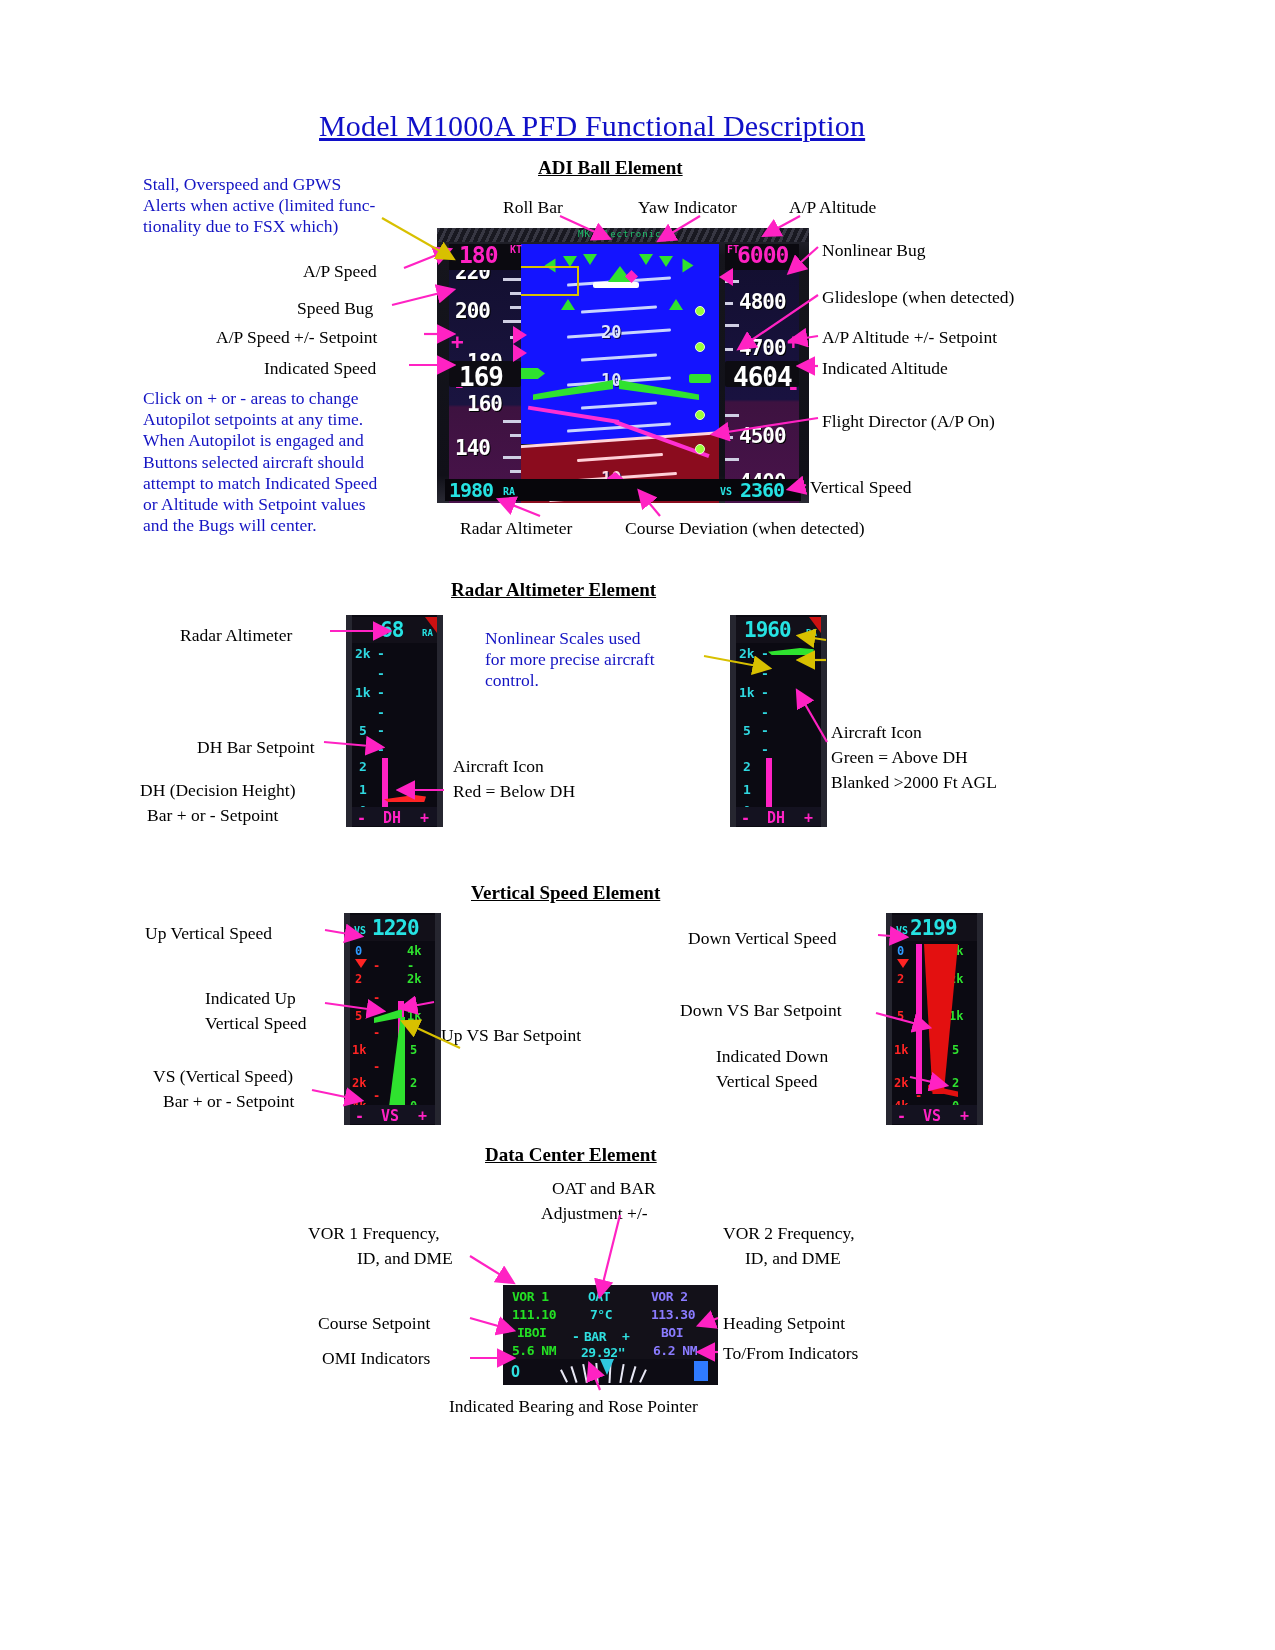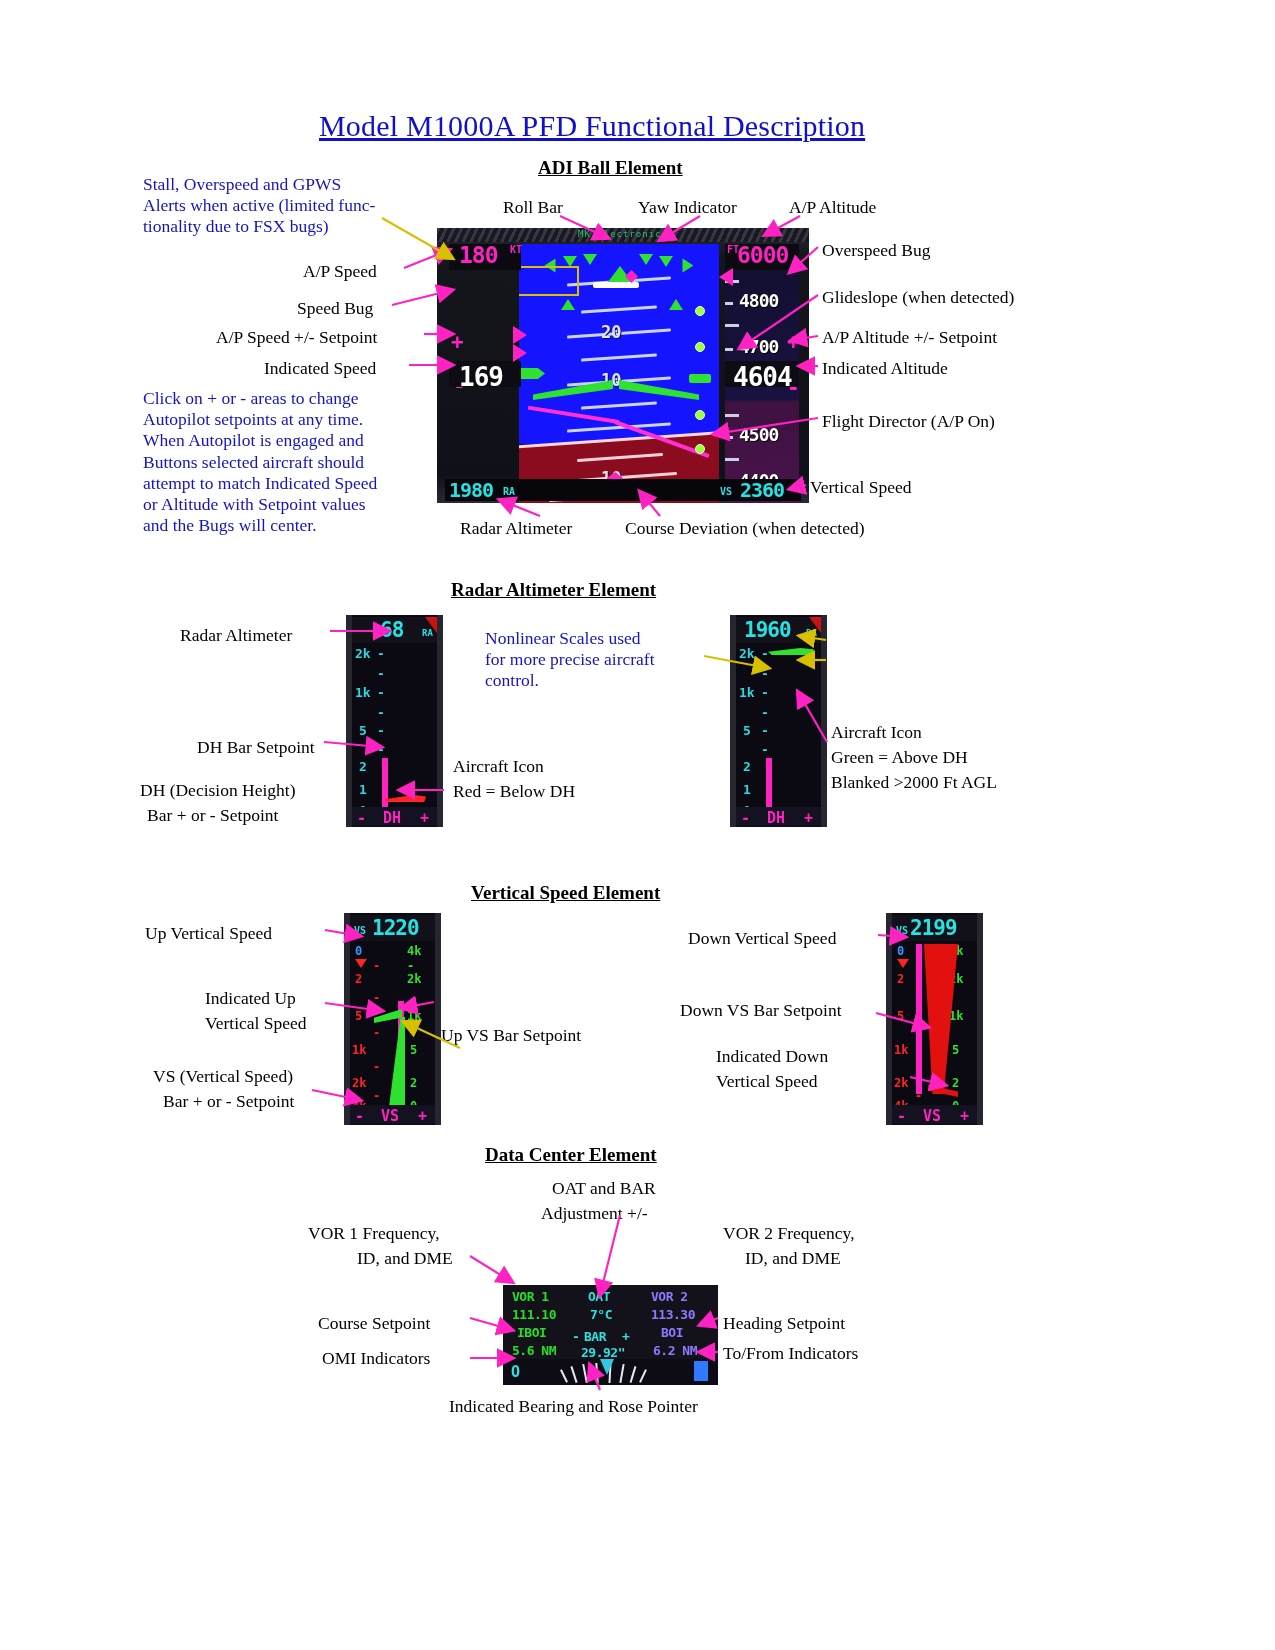--- a/index.html
+++ b/index.html
@@ -67,21 +67,21 @@
   .isbox{position:absolute;background:#0d0c12;border-radius:2px;}
   .isval{position:absolute;color:#fff;font-family:"DejaVu Sans Mono",monospace;
      font-size:26px;font-weight:bold;letter-spacing:-1px;}
   .plusmin{position:absolute;color:#ff22c3;font-family:"DejaVu Sans Mono",monospace;
      font-size:21px;font-weight:bold;}
 
   
   .altape{position:absolute;left:288px;top:16px;width:74px;height:259px;
      background:linear-gradient(180deg,#120f2e 0%,#191240 60%,#3d1240 61%,#49134b 100%);}
   .altnum{position:absolute;color:#fff;font-family:"DejaVu Sans Mono",monospace;
-     font-size:18px;font-weight:bold;letter-spacing:-1px;text-shadow:1px 1px 0 #000;}
+     font-size:21px;font-weight:bold;letter-spacing:-1px;text-shadow:1px 1px 0 #000;}
   .alttick{position:absolute;left:0;height:3px;background:#cfcfe4;}
 
   .botbar{position:absolute;left:8px;bottom:2px;width:356px;height:22px;background:#07060b;}
   .cyan{position:absolute;color:#26e3e3;font-family:"DejaVu Sans Mono",monospace;
      font-size:20px;font-weight:bold;letter-spacing:-1px;}
   .cyansm{position:absolute;color:#26e3e3;font-family:"DejaVu Sans Mono",monospace;
      font-size:10px;font-weight:bold;}
 
   
   .ra{width:97px;height:212px;background:#07060d;}
@@ -143,38 +143,38 @@
   <div class="ttl" style="left:319px;top:109px;">Model M1000A PFD Functional Description</div>
 
   <div class="sec" style="left:538px;top:157px;">ADI Ball Element</div>
   <div class="sec" style="left:451px;top:579px;">Radar Altimeter Element</div>
   <div class="sec" style="left:471px;top:882px;">Vertical Speed Element</div>
   <div class="sec" style="left:485px;top:1144px;">Data Center Element</div>
 
   <div class="blue" style="left:143px;top:174px;width:283px;">
     <p>Stall, Overspeed and GPWS</p>
     <p>Alerts when active (limited func-</p>
-    <p class="last">tionality due to FSX bugs)</p>
+    <p class="last">tionality due to FSX which)</p>
   </div>
 
   <div class="blue" style="left:143px;top:388px;width:283px;">
     <p>Click on + or - areas to change</p>
     <p>Autopilot setpoints at any time.</p>
     <p>When Autopilot is engaged and</p>
     <p>Buttons selected aircraft should</p>
     <p>attempt to match Indicated Speed</p>
     <p>or Altitude with Setpoint values</p>
     <p class="last">and the Bugs will center.</p>
   </div>
 
   <div class="lbl" style="left:503px;top:197px;">Roll Bar</div>
   <div class="lbl" style="left:638px;top:197px;">Yaw Indicator</div>
   <div class="lbl" style="left:789px;top:197px;">A/P Altitude</div>
 
-  <div class="lbl" style="left:822px;top:240px;">Overspeed Bug</div>
+  <div class="lbl" style="left:822px;top:240px;">Nonlinear Bug</div>
   <div class="lbl" style="left:822px;top:287px;">Glideslope (when detected)</div>
   <div class="lbl" style="left:822px;top:327px;">A/P Altitude +/- Setpoint</div>
   <div class="lbl" style="left:822px;top:358px;">Indicated Altitude</div>
   <div class="lbl" style="left:822px;top:411px;">Flight Director (A/P On)</div>
   <div class="lbl" style="left:810px;top:477px;">Vertical Speed</div>
 
   <div class="lbl" style="left:303px;top:261px;">A/P Speed</div>
   <div class="lbl" style="left:297px;top:298px;">Speed Bug</div>
   <div class="lbl" style="left:216px;top:327px;">A/P Speed +/- Setpoint</div>
   <div class="lbl" style="left:264px;top:358px;">Indicated Speed</div>
@@ -238,20 +238,37 @@
       <div class="gdot" style="left:176px;top:62px;"></div>
       <div class="gdot" style="left:176px;top:98px;"></div>
       <div class="gdot" style="left:176px;top:166px;"></div>
       <div class="gdot" style="left:176px;top:200px;"></div>
       <div style="position:absolute;left:170px;top:130px;width:22px;height:9px;background:#2fe22f;border-radius:2px;"></div>
 
       <div style="position:absolute;left:88px;top:228px;width:16px;height:18px;background:#ff22c3;
                   clip-path:polygon(50% 0,100% 35%,100% 70%,50% 100%,0 70%,0 35%);"></div>
     </div>
 
+    <div class="sptape">
+      <div class="spnum" style="left:6px;top:16px;">220</div>
+      <div class="spnum" style="left:6px;top:55px;">200</div>
+      <div class="spnum" style="left:18px;top:106px;">180</div>
+      <div class="spnum" style="left:18px;top:148px;">160</div>
+      <div class="spnum" style="left:6px;top:192px;">140</div>
+      <div class="spnum" style="left:6px;top:232px;">120</div>
+      <div class="sptick" style="top:34px;width:18px;"></div>
+      <div class="sptick" style="top:48px;width:11px;"></div>
+      <div class="sptick" style="top:62px;width:11px;"></div>
+      <div class="sptick" style="top:76px;width:18px;"></div>
+      <div class="sptick" style="top:92px;width:11px;"></div>
+      <div class="sptick" style="top:176px;width:18px;"></div>
+      <div class="sptick" style="top:190px;width:11px;"></div>
+      <div class="sptick" style="top:212px;width:18px;"></div>
+      <div class="sptick" style="top:226px;width:11px;"></div>
+    </div>
     <div class="apbox"></div>
     <div class="apval" style="left:22px;top:14px;">180</div>
     <div class="unit" style="left:73px;top:16px;">KT</div>
 
     <div class="plusmin" style="left:14px;top:102px;">+</div>
     <div class="plusmin" style="left:16px;top:146px;">-</div>
 
     <div class="isbox" style="left:12px;top:133px;width:72px;height:26px;"></div>
     <div class="isval" style="left:22px;top:134px;">169</div>
     <div style="position:absolute;left:84px;top:140px;width:24px;height:11px;background:#2fe22f;

